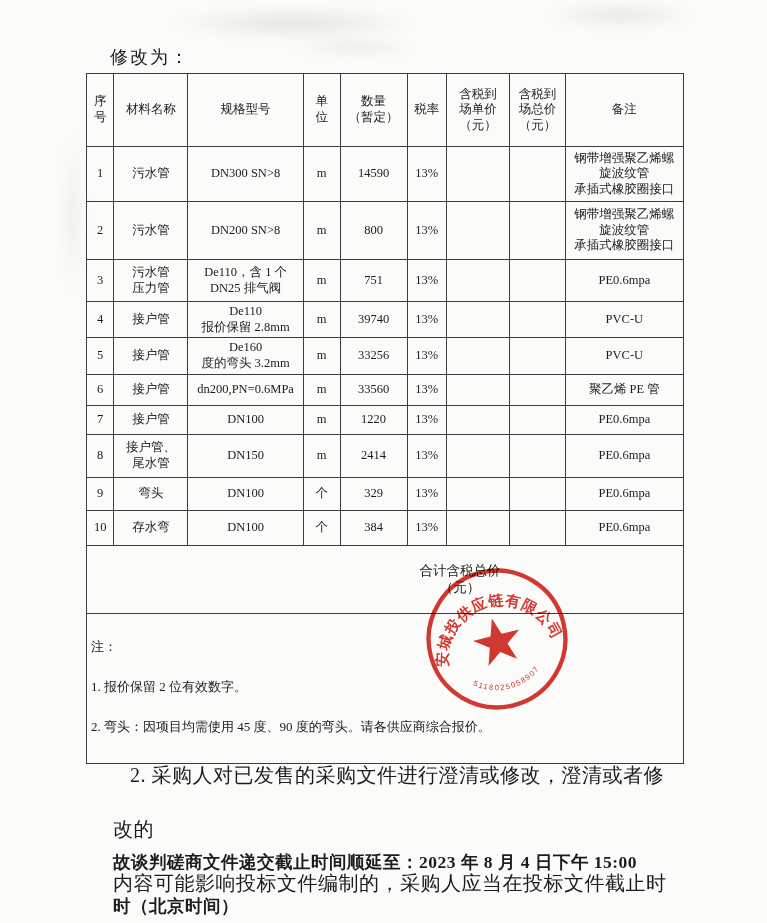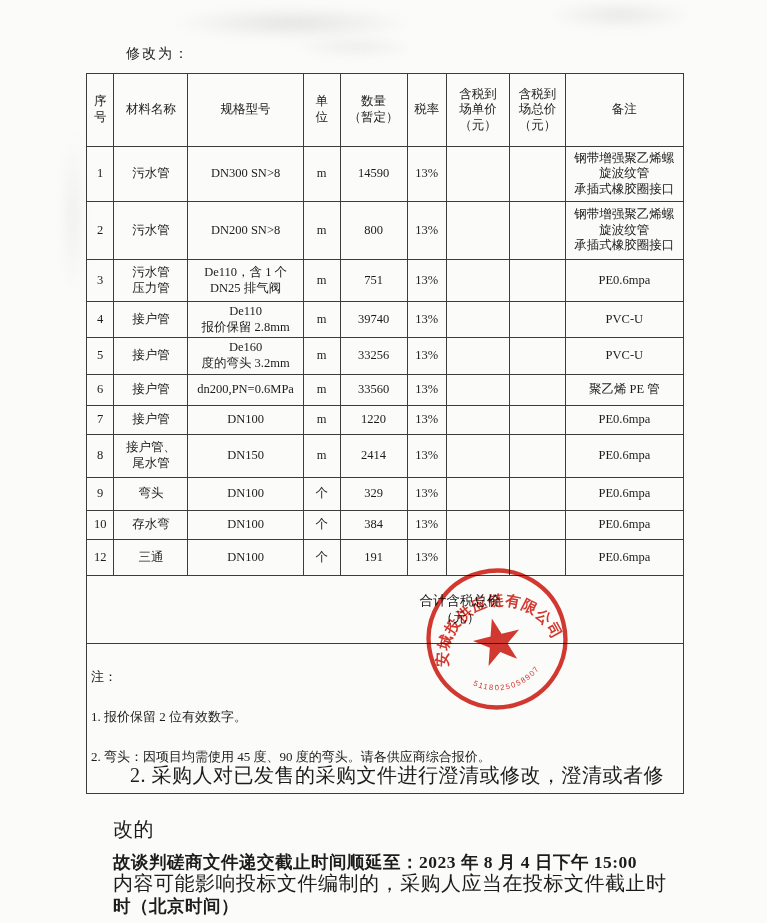--- a/index.html
+++ b/index.html
@@ -9,21 +9,21 @@
     font-family:"Liberation Serif","DejaVu Serif",serif;
     color:#1c1c1c;
   }
   .page{position:absolute;inset:0;}
   .smudge{position:absolute;border-radius:50%;filter:blur(5px);pointer-events:none;}
   .s1{left:168px;top:6px;width:250px;height:34px;background:radial-gradient(ellipse,rgba(150,150,150,.22),rgba(150,150,150,0) 70%);}
   .s2{left:545px;top:0px;width:150px;height:30px;background:radial-gradient(ellipse,rgba(150,150,150,.18),rgba(150,150,150,0) 70%);}
   .s3{left:290px;top:36px;width:130px;height:22px;background:radial-gradient(ellipse,rgba(150,150,150,.14),rgba(150,150,150,0) 70%);}
   .s4{left:60px;top:130px;width:26px;height:170px;background:radial-gradient(ellipse,rgba(160,160,160,.12),rgba(160,160,160,0) 70%);}
 
-  .intro{position:absolute;left:126px;top:45px;font-size:14px;letter-spacing:2px;}
+  .intro{position:absolute;left:110px;top:45px;font-size:18px;letter-spacing:2px;}
 
   table.mat{
     position:absolute;left:86px;top:73px;width:598px;
     border-collapse:collapse;table-layout:fixed;
     font-size:12.5px;line-height:1.25;
   }
   table.mat th,table.mat td{
     border:1px solid #3c3c3c;
     text-align:center;vertical-align:middle;
     padding:1px 2px;white-space:pre-line;
@@ -199,37 +199,26 @@
           <td>9</td>
           <td>弯头</td>
           <td>DN100</td>
           <td>个</td>
           <td>329</td>
           <td>13%</td>
           <td></td>
           <td></td>
           <td>PE0.6mpa</td>
         </tr>
-        <tr style="height: 29px;">
+        <tr style="height: 35px;">
           <td>10</td>
           <td>存水弯</td>
           <td>DN100</td>
           <td>个</td>
           <td>384</td>
-          <td>13%</td>
-          <td></td>
-          <td></td>
-          <td>PE0.6mpa</td>
-        </tr>
-        <tr style="height: 36px;">
-          <td>12</td>
-          <td>三通</td>
-          <td>DN100</td>
-          <td>个</td>
-          <td class="low">191</td>
           <td>13%</td>
           <td></td>
           <td></td>
           <td>PE0.6mpa</td>
         </tr>
       </tbody>
     <tfoot>
       <tr class="total-row">
         <td colspan="9">
           <div class="total-inner">

